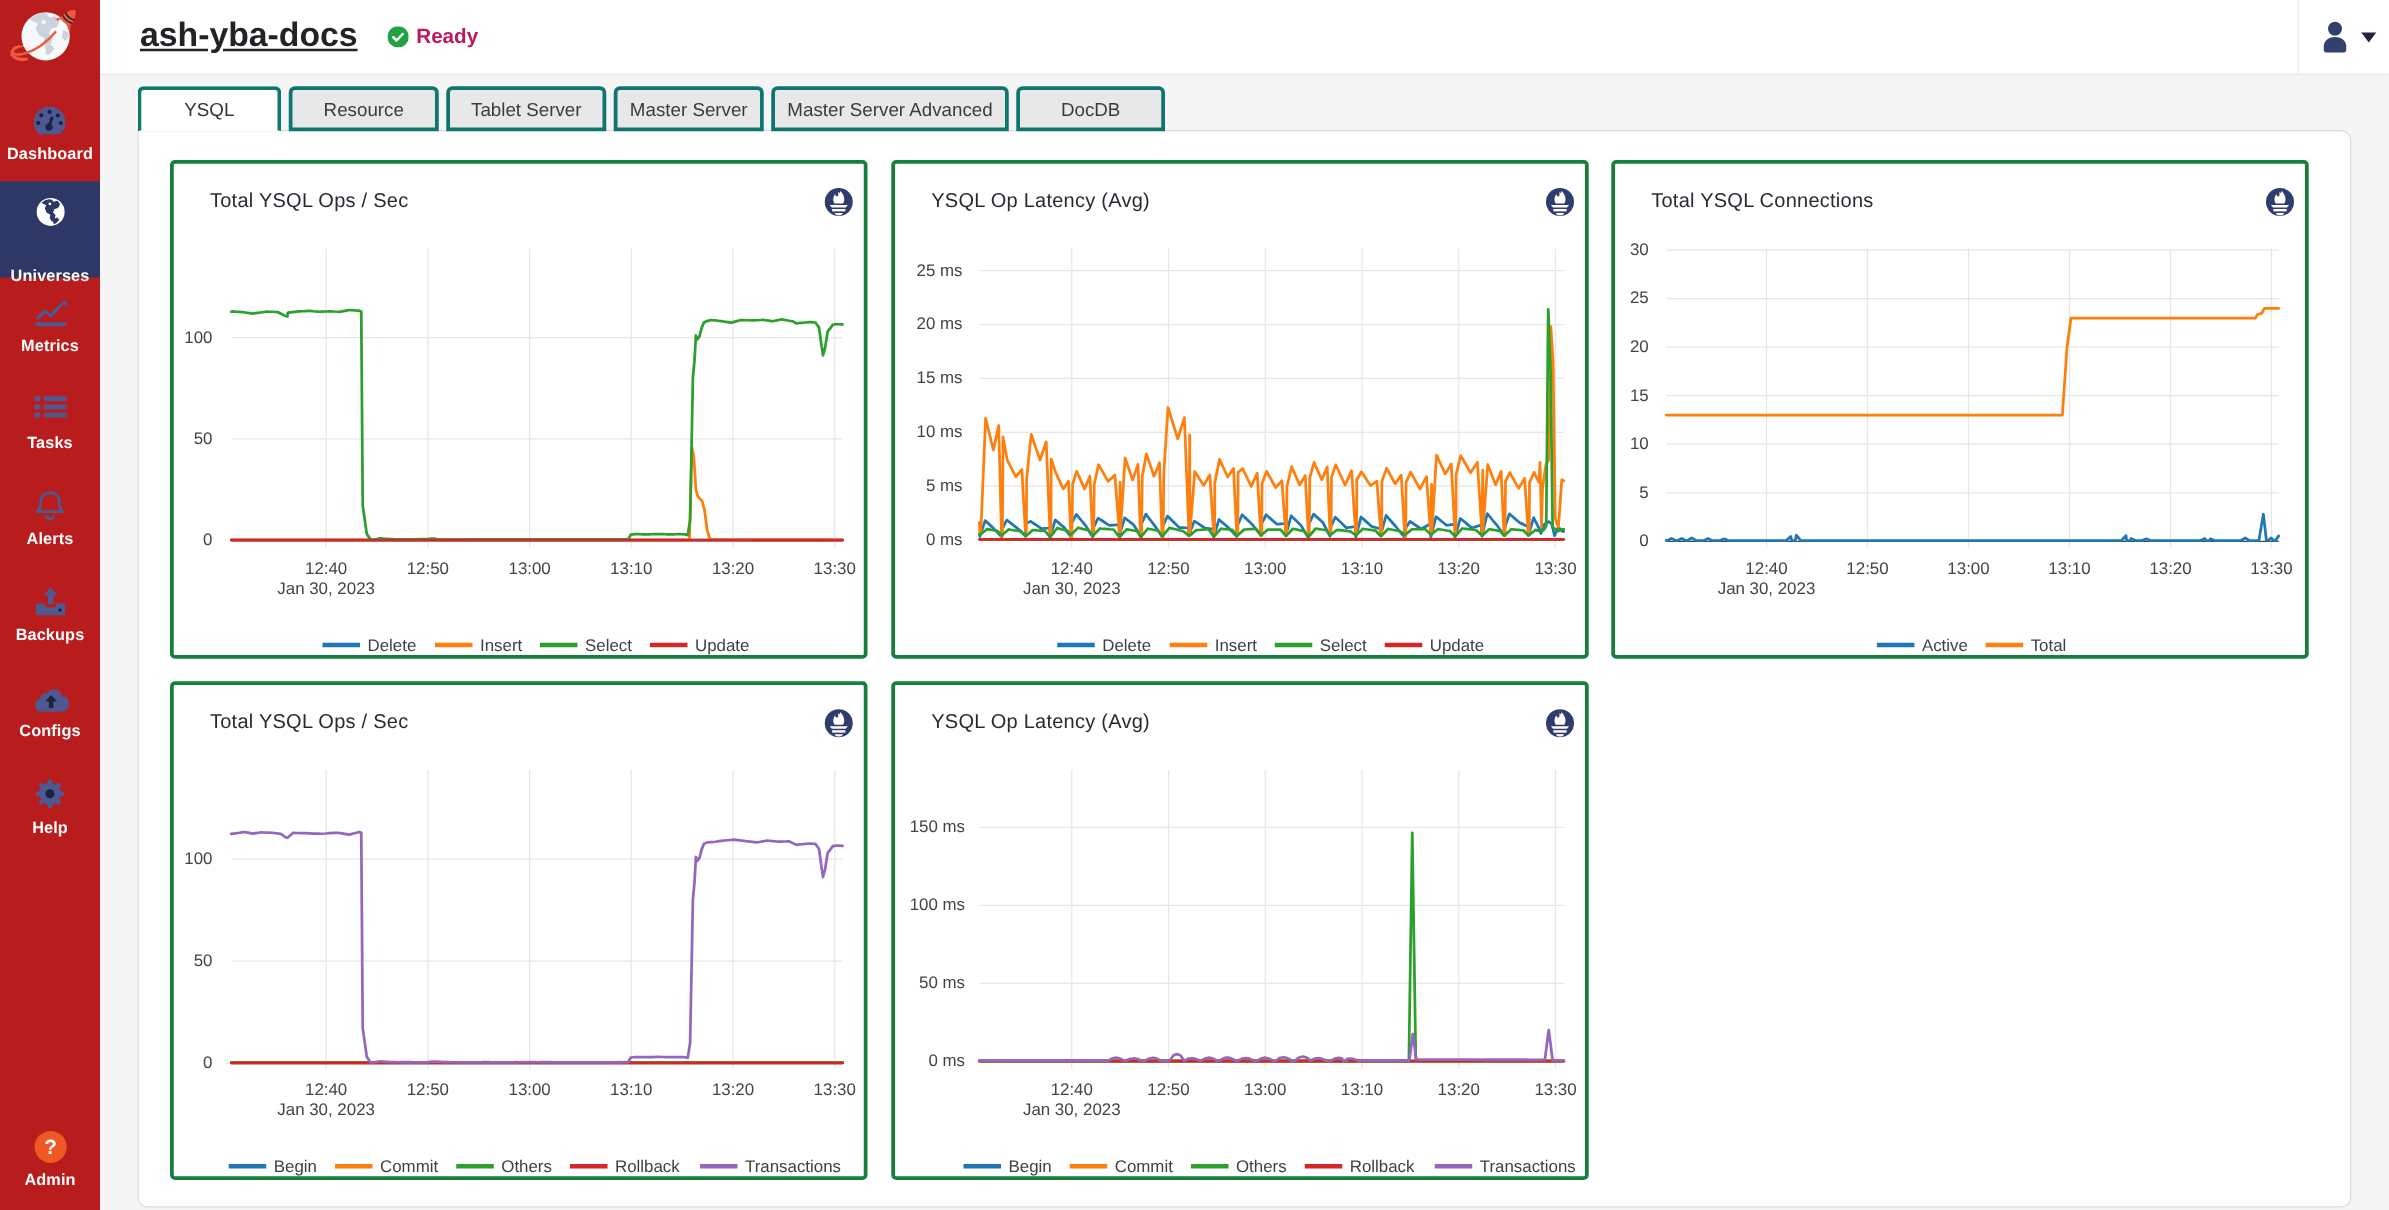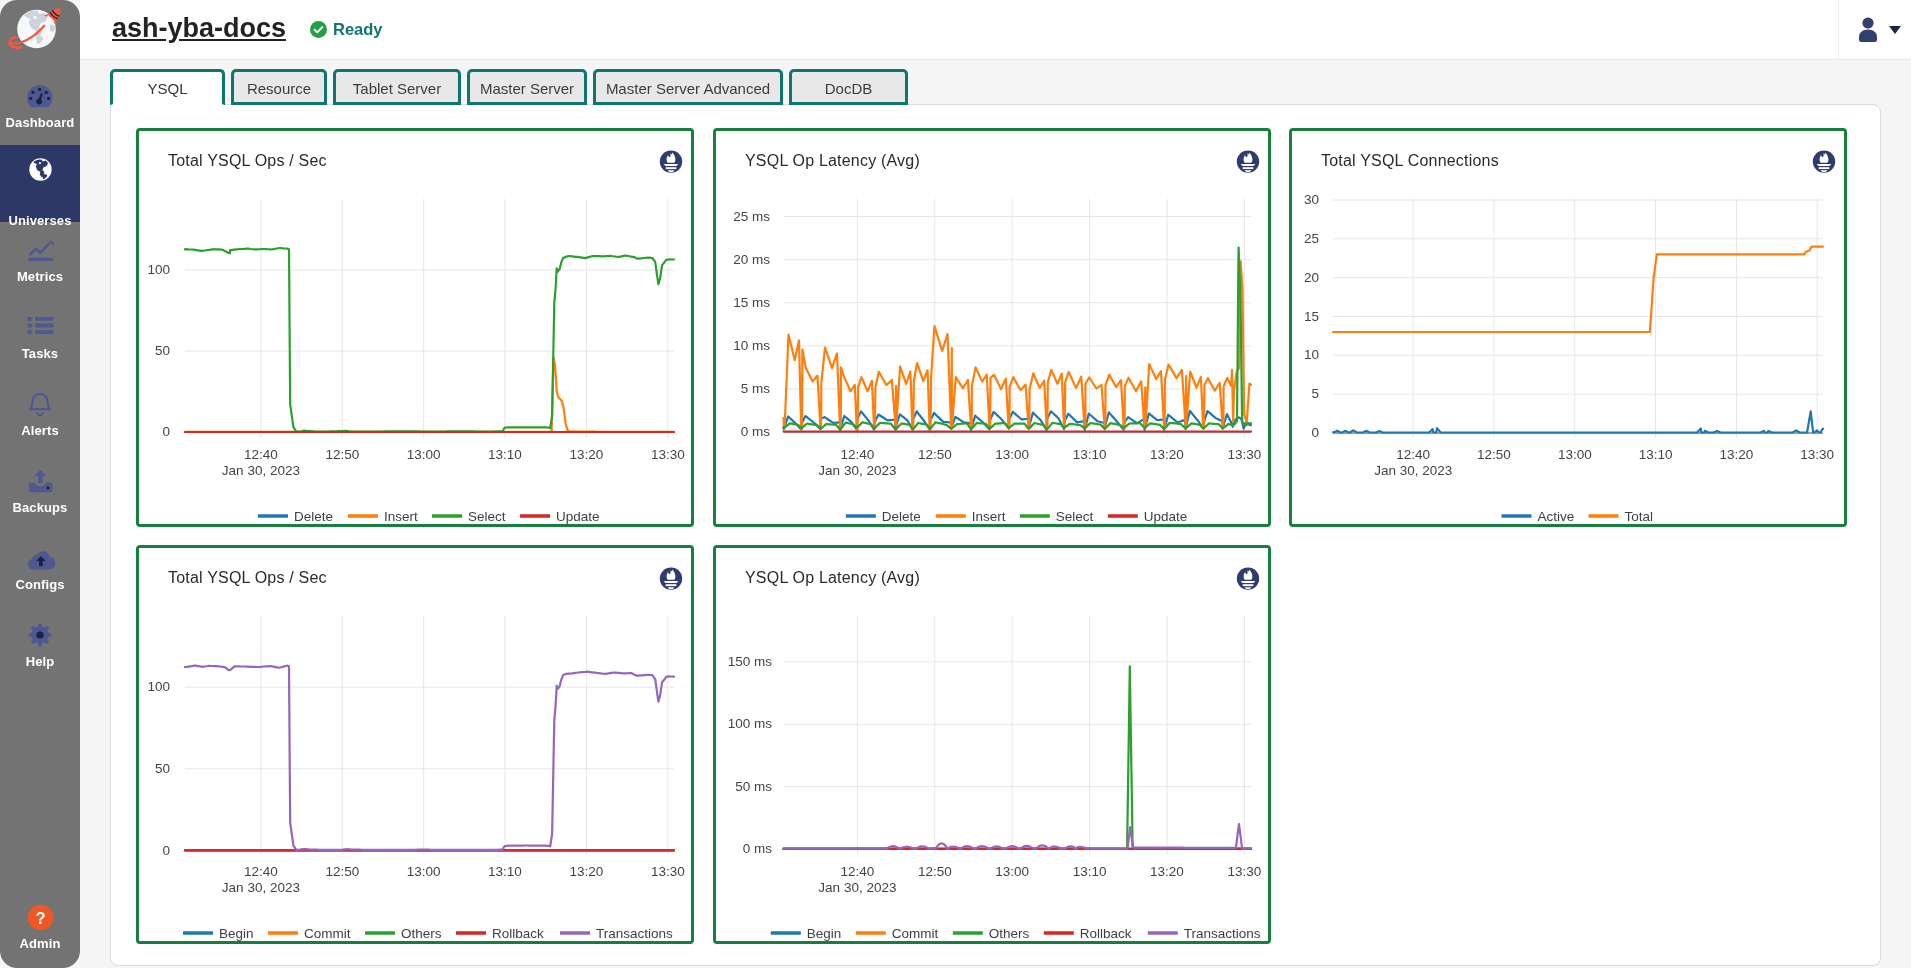--- a/index.html
+++ b/index.html
@@ -1,26 +1,26 @@
 <!DOCTYPE html>
 <html><head><meta charset="utf-8"><title>ash-yba-docs</title>
 <style>
 * { margin:0; padding:0; box-sizing:border-box; }
 html,body { width:1911px; height:968px; overflow:hidden; background:#f5f5f6; font-family:"Liberation Sans", sans-serif; }
-.sidebar { position:fixed; left:0; top:0; width:80px; height:968px; background:#737373; z-index:10;border-radius:17px; }
+.sidebar { position:fixed; left:0; top:0; width:80px; height:968px; background:#b91c1c; z-index:10; }
 .logo { position:absolute; left:0; top:0; width:80px; height:60px; }
 .nav-item { width:80px; height:77px; display:flex; flex-direction:column; align-items:center; justify-content:flex-start; padding-top:13px; }
 .nav-item.active { background:#2d3866;gap:28px; }
 .nico { height:30px; display:flex; align-items:center; justify-content:center; }
 .nlab { margin-top:4px; font-size:13px; font-weight:700; color:#fff; letter-spacing:.1px; }
 .nav { position:absolute; top:68px; left:0; width:80px; }
 .help { position:absolute; bottom:2px; left:0; width:80px; }
 .header { position:fixed; left:80px; top:0; width:1831px; height:60px; background:#fff; border-bottom:1px solid #e7e7e7; z-index:5; }
 .htitle { position:absolute; left:32px; top:13px; font-size:27px; font-weight:700; color:#212327; letter-spacing:0;text-decoration:underline; }
-.ready { position:absolute; left:230px; top:20px; display:flex; align-items:center; color:#0f766e; font-weight:700; font-size:16.5px; }
+.ready { position:absolute; left:230px; top:20px; display:flex; align-items:center; color:#be185d; font-weight:700; font-size:16.5px; }
 .ready svg { margin-right:6px; }
 .usep { position:absolute; left:1758px; top:0; width:1px; height:60px; background:#ececec; }
 .user { position:absolute; left:1775px; top:15px; }
 .caret { position:absolute; left:1809px; top:26px; width:0; height:0; border-left:6.5px solid transparent; border-right:6.5px solid transparent; border-top:8px solid #1f2540; }
 .tabs { position:absolute; left:110px; top:69px; display:flex; gap:6px; z-index:3; }
 .tab { height:36px; line-height:34px; text-align:center; font-size:15px; color:#3c3c3c; background:#e8e8e8; border:3px solid #0f766e; border-radius:5px 5px 0 0; }
 .tab.active { background:#fff; border-bottom:1px solid #fff; color:#343434; }
 .panel { position:absolute; left:110px; top:104px; width:1771px; height:862px; background:#fff; border:1px solid #dcdcdc; border-radius:0 8px 8px 8px; z-index:2; }
 .card { position:absolute; width:558px; height:399px; background:#fff; border:3px solid #15803d; border-radius:4px; }
 .card svg { display:block; }
@@ -34,21 +34,21 @@
       </svg>Ready</div>
   <div class="usep"></div>
   <div class="user"><svg width="26" height="28" viewBox="0 0 26 28">
         <circle cx="13" cy="8" r="5.6" fill="#32406f"></circle>
         <path d="M13 14.5 c5.5 0 9 3.4 9 7.5 v2.5 a2.5 2.5 0 0 1 -2.5 2.5 h-13 a2.5 2.5 0 0 1 -2.5 -2.5 v-2.5 c0-4.1 3.5-7.5 9-7.5z" fill="#32406f"></path>
       </svg></div>
   <div class="caret"></div>
 </div>
 <div class="tabs">
     <div class="tab active" style="width:115px">YSQL</div>
-    <div class="tab" style="width:96px">Resource</div>
+    <div class="tab" style="width:120px">Resource</div>
     <div class="tab" style="width:128px">Tablet Server</div>
     <div class="tab" style="width:120px">Master Server</div>
     <div class="tab" style="width:190px">Master Server Advanced</div>
     <div class="tab" style="width:119px">DocDB</div>
   </div>
 <div class="panel">
 <div class="card" style="left:25px;top:23px">
       <svg width="558" height="399" font-family="Liberation Sans, sans-serif">
         <text x="29" y="34.5" font-size="16" fill="#272b31" style="letter-spacing:.2px">Total YSQL Ops / Sec</text>
 <g transform="translate(532,30.6)">

